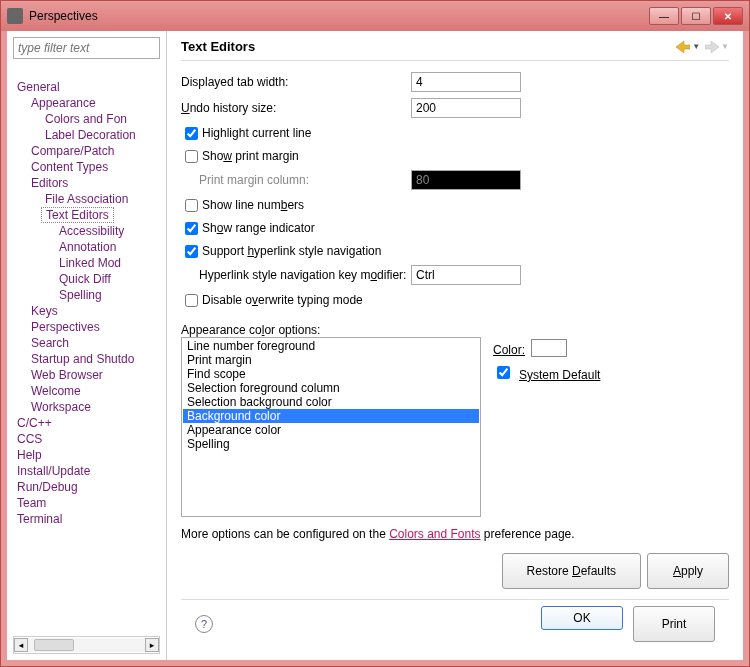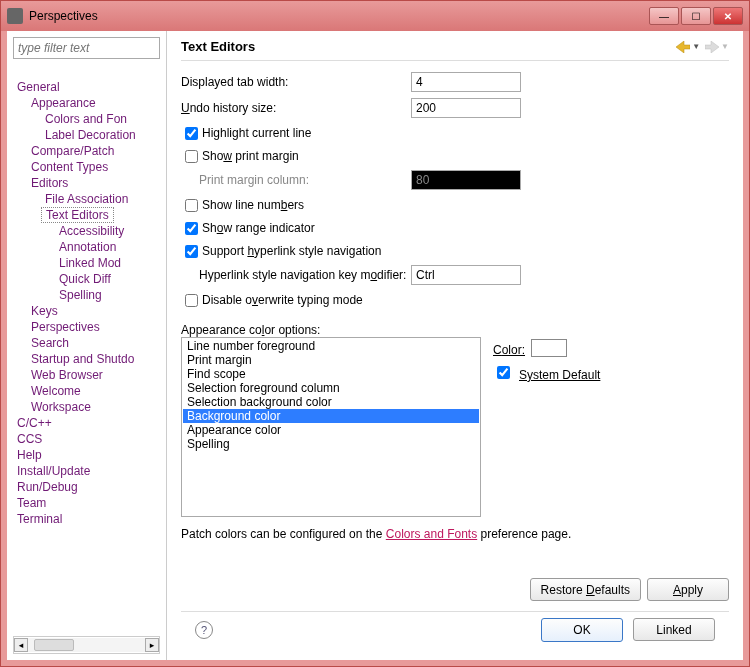--- a/index.html
+++ b/index.html
@@ -42,21 +42,21 @@
 .color-row { display: flex; gap: 12px; }
 .color-list { flex: 0 0 300px; height: 180px; border: 1px solid #aaa; overflow: auto; padding: 1px; }
 .color-list .opt { padding: 0 4px; cursor: default; }
 .color-list .opt.selected { background: #2d7dff; color: #fff; }
 .color-side { display: flex; flex-direction: column; gap: 6px; padding-top: 2px; }
 .color-side-row { display: flex; align-items: flex-end; gap: 6px; text-decoration: underline; }
 .swatch { width: 36px; height: 18px; border: 1px solid #888; background: #fff; }
 .info-line { margin-top: 10px; font-size: 12px; }
 .info-line a { color: #be185d; text-decoration: underline; cursor: pointer; }
 .btn-row { margin-top: auto; display: flex; justify-content: flex-end; gap: 6px; padding: 10px 0; }
-button.std { min-width: 82px; height: 23px; background: linear-gradient(to bottom, #fdfdfd, #e8e8e8); border: 1px solid #9a9a9a; border-radius: 3px; padding: 0 10px; cursor: default; }
+button.std { min-width: 82px; height: 36px; background: linear-gradient(to bottom, #fdfdfd, #e8e8e8); border: 1px solid #9a9a9a; border-radius: 3px; padding: 0 24px; cursor: default; }
 .footer { display: flex; align-items: center; padding: 6px 14px 10px; border-top: 1px solid #ddd; }
 .help-icon { width: 18px; height: 18px; border: 1px solid #888; border-radius: 50%; color: #557; display: flex; align-items: center; justify-content: center; font-size: 11px;}
 .footer .btns { margin-left: auto; display: flex; gap: 10px; }
 button.ok { min-width: 82px; height: 24px; border: 1px solid #3a77c7; border-radius: 3px; background: linear-gradient(to bottom, #fdfdfd, #e6f0fc); cursor: default; }
 .ul { text-decoration: underline; }
 </style>
 </head>
 <body>
 
 <div class="window">
@@ -158,30 +158,30 @@
             <div class="swatch"></div>
           </div>
           <div class="color-side-row">
             <input type="checkbox" checked="" style="">
             <span>S<span class="ul">y</span>stem Default</span>
           </div>
         </div>
       </div>
 
       <div class="info-line">
-        <span>Patch colors can be configured on the </span><a>Colors and Fonts</a><span> preference page.</span>
+        <span>More options can be configured on the </span><a>Colors and Fonts</a><span> preference page.</span>
       </div>
 
       <div class="btn-row">
         <button class="std">Restore <span class="ul">D</span>efaults</button>
         <button class="std"><span class="ul">A</span>pply</button>
       </div>
 
       <div class="footer">
         <div class="help-icon">?</div>
         <div class="btns">
           <button class="ok">OK</button>
-          <button class="std">Linked</button>
+          <button class="std">Print</button>
         </div>
       </div>
     </div>
   </div>
 </div>
 
 </body></html>

